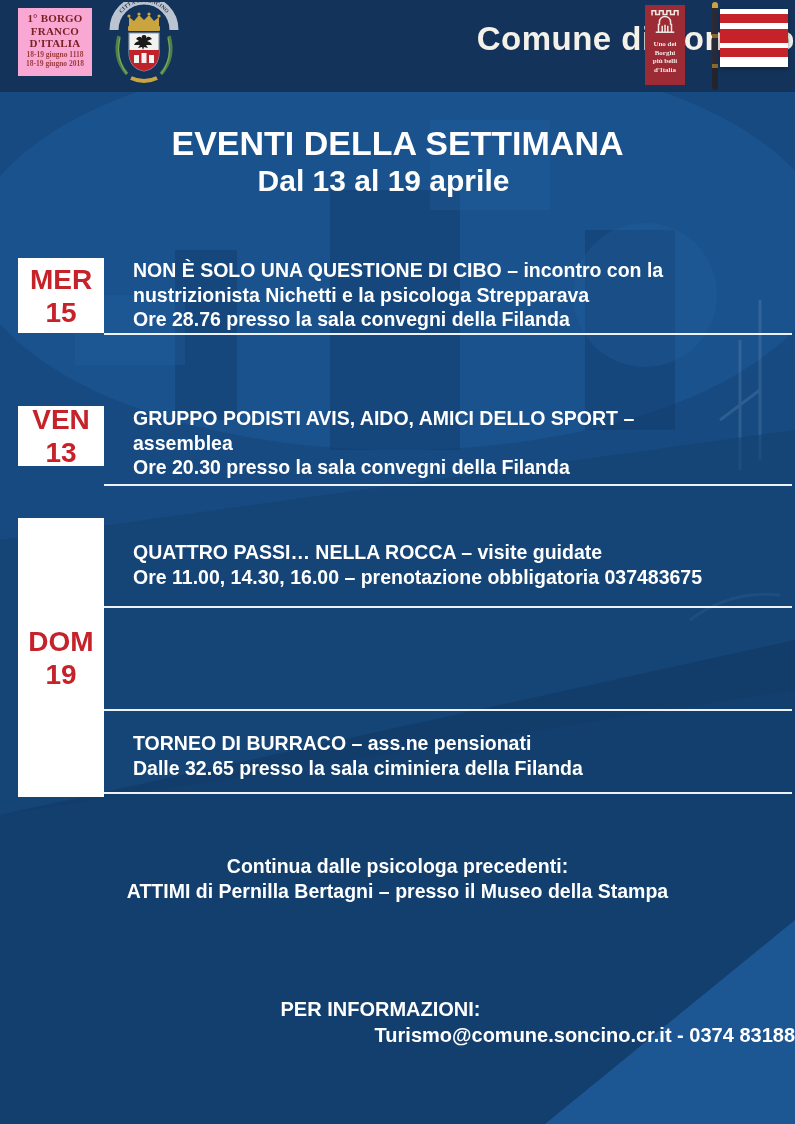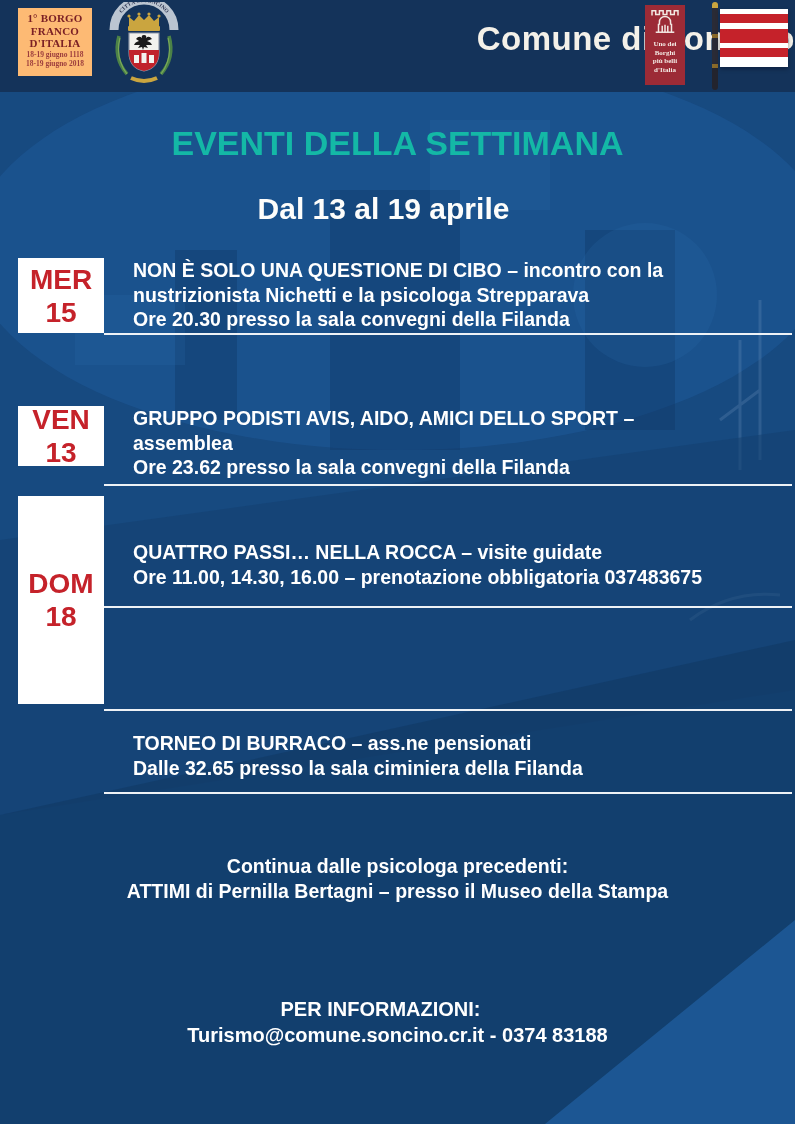--- a/index.html
+++ b/index.html
@@ -11,21 +11,21 @@
   .bg-svg { position:absolute; inset:0; }
   .multiline { white-space:pre-line; }
 
   
   .header-bar {
     position:absolute; left:0; top:0; width:795px; height:92px;
     background:#14335a;
   }
   .borgo-badge {
     position:absolute; left:18px; top:8px; width:74px; height:68px;
-    background:#fdba74; text-align:center; padding-top:4px;
+    background:#f9a8d4; text-align:center; padding-top:4px;
     font-family:"Liberation Serif", serif;
   }
   .borgo-title { font-size:11px; line-height:12.5px; font-weight:bold; color:#7b2025; letter-spacing:.2px; }
   .borgo-date  { font-size:7.5px; line-height:9.5px; font-weight:bold; color:#9c3d3d; }
   .coa { position:absolute; left:103px; top:2px; }
   .main-title {
     position:absolute; left:0; top:20px; width:795px; text-align:right;
     color:#f4f1e9; font-size:33px; font-weight:bold; letter-spacing:.5px;
   }
   .borghi-badge {
@@ -46,25 +46,25 @@
     position:absolute; left:10px; top:7px; width:68px; height:58px;
     background:linear-gradient(to bottom,
       #ffffff 0 9%, #c5222a 9% 24%, #ffffff 24% 35%, #c5222a 35% 58%,
       #ffffff 58% 68%, #c5222a 68% 83%, #ffffff 83% 100%);
     box-shadow:0 2px 4px rgba(0,0,20,.35);
   }
 
   
   .events-title {
     position:absolute; left:0; top:124px; width:795px; text-align:center;
-    color:#14b8a6; font-size:34px; font-weight:bold;
+    color:#ffffff; font-size:34px; font-weight:bold;
   }
   .events-subtitle {
     position:absolute; left:0; top:164px; width:767px; text-align:center;
-    color:#fdfdfb; font-size:30px; font-weight:bold;margin-top:28px;
+    color:#fdfdfb; font-size:30px; font-weight:bold;
   }
 
   
   .date-box {
     position:absolute; left:18px; width:86px; background:#ffffff;
     display:flex; flex-direction:column; align-items:center; justify-content:center;
   }
   .date-day, .date-num { color:#c5222a; font-weight:bold; font-size:28px; line-height:33px; }
   .event-text {
     position:absolute; left:133px; width:655px;
@@ -75,21 +75,21 @@
   
   .continuing {
     position:absolute; left:0; top:854px; width:795px; text-align:center;
     color:#ffffff; font-weight:bold; font-size:19.5px; line-height:25px;
   }
   .info-title {
     position:absolute; left:0; top:996px; width:761px; text-align:center;
     color:#ffffff; font-weight:bold; font-size:20px; line-height:26px;
   }
   .info-contact {
-    position:absolute; left:0; top:1022px; width:795px; text-align:center;
+    position:absolute; left:0; top:1022px; width:795px; text-align:right;
     color:#ffffff; font-weight:bold; font-size:20px; line-height:26px;
   }
 </style>
 </head>
 <body>
 
 <div class="poster">
 
   <svg class="bg-svg" viewBox="0 0 795 1124" preserveAspectRatio="none">
     <rect width="795" height="1124" fill="#174a80"></rect>
@@ -185,35 +185,35 @@
 
   <div class="events-title">EVENTI DELLA SETTIMANA</div>
   <div class="events-subtitle">Dal 13 al 19 aprile</div>
 
   <div class="date-box" style="top:258px;height:75px">
     <div class="date-day">MER</div>
     <div class="date-num">15</div>
   </div>
   <div class="event-text multiline" style="top:258px">NON È SOLO UNA QUESTIONE DI CIBO – incontro con la
 nustrizionista Nichetti e la psicologa Strepparava
-Ore 20.30 presso la sala convegni della Filanda</div>
+Ore 28.76 presso la sala convegni della Filanda</div>
   <div class="divider" style="top:333px"></div>
 
   <div class="date-box" style="top:406px;height:60px">
     <div class="date-day">VEN</div>
     <div class="date-num">13</div>
   </div>
   <div class="event-text multiline" style="top:406px">GRUPPO PODISTI AVIS, AIDO, AMICI DELLO SPORT –
 assemblea
-Ore 23.62 presso la sala convegni della Filanda</div>
+Ore 20.30 presso la sala convegni della Filanda</div>
   <div class="divider" style="top:484px"></div>
 
-  <div class="date-box" style="top:496px;height:208px">
+  <div class="date-box" style="top:518px;height:279px">
     <div class="date-day">DOM</div>
-    <div class="date-num">18</div>
+    <div class="date-num">19</div>
   </div>
   <div class="event-text multiline" style="top:540px">QUATTRO PASSI… NELLA ROCCA – visite guidate
 Ore 11.00, 14.30, 16.00 – prenotazione obbligatoria 037483675</div>
   <div class="divider" style="top:606px"></div>
   <div class="divider" style="top:709px"></div>
   <div class="event-text multiline" style="top:731px">TORNEO DI BURRACO – ass.ne pensionati
 Dalle 32.65 presso la sala ciminiera della Filanda</div>
   <div class="divider" style="top:792px"></div>
 
   <div class="continuing multiline">Continua dalle psicologa precedenti:

